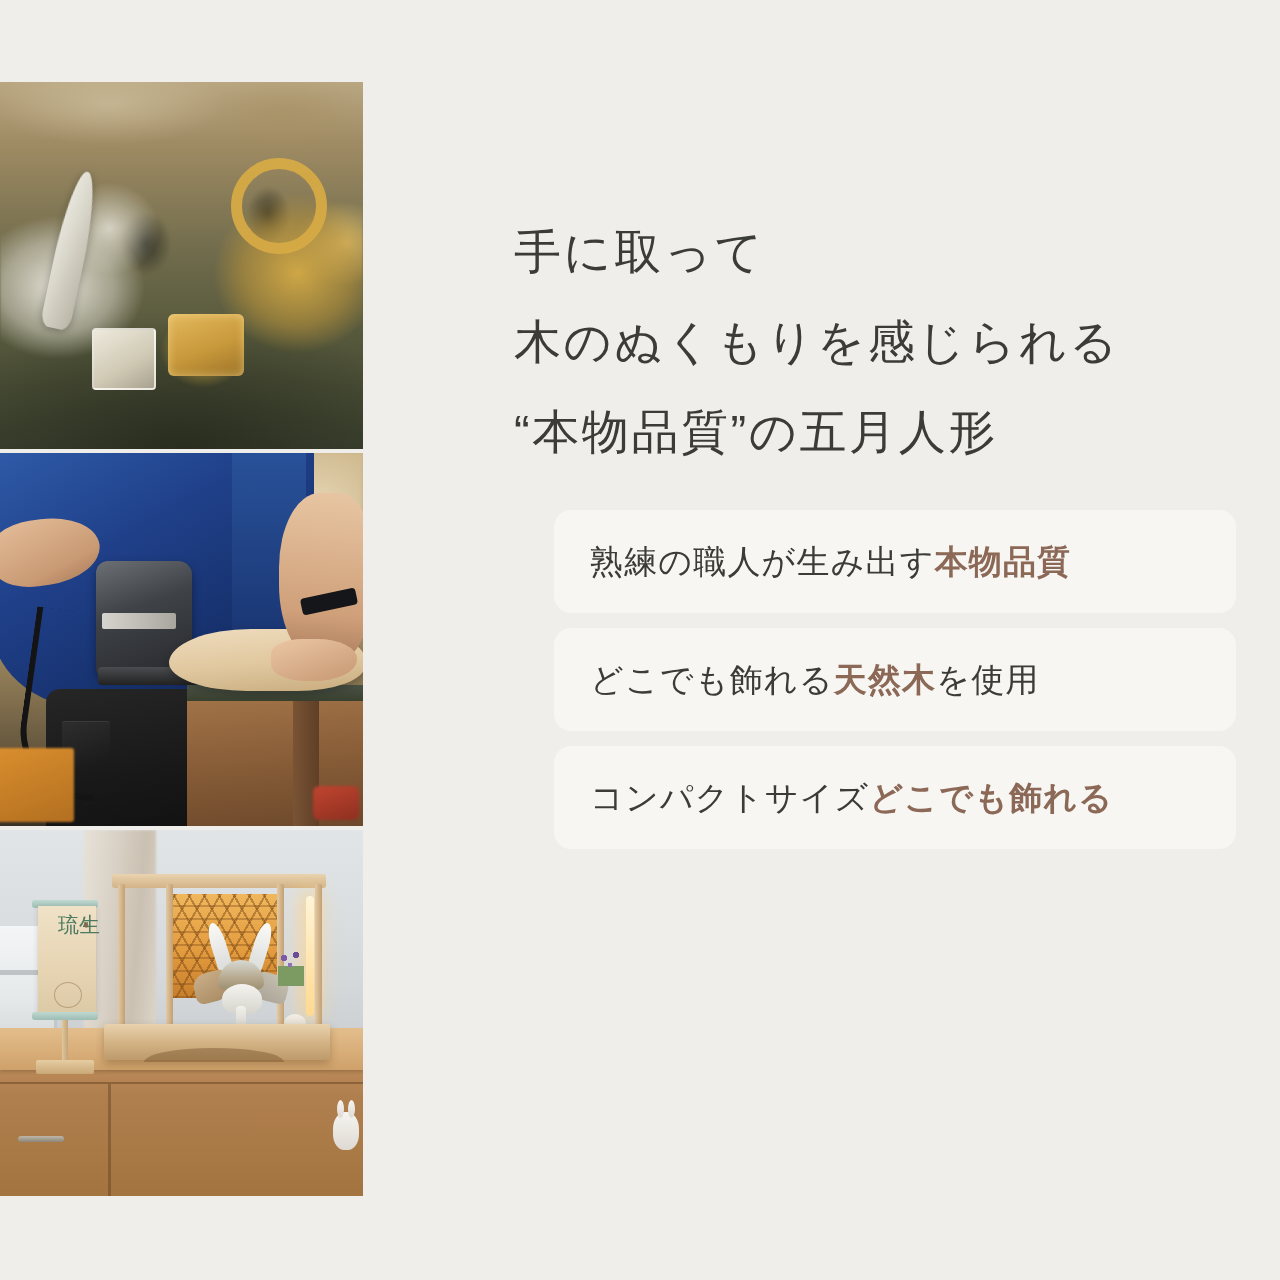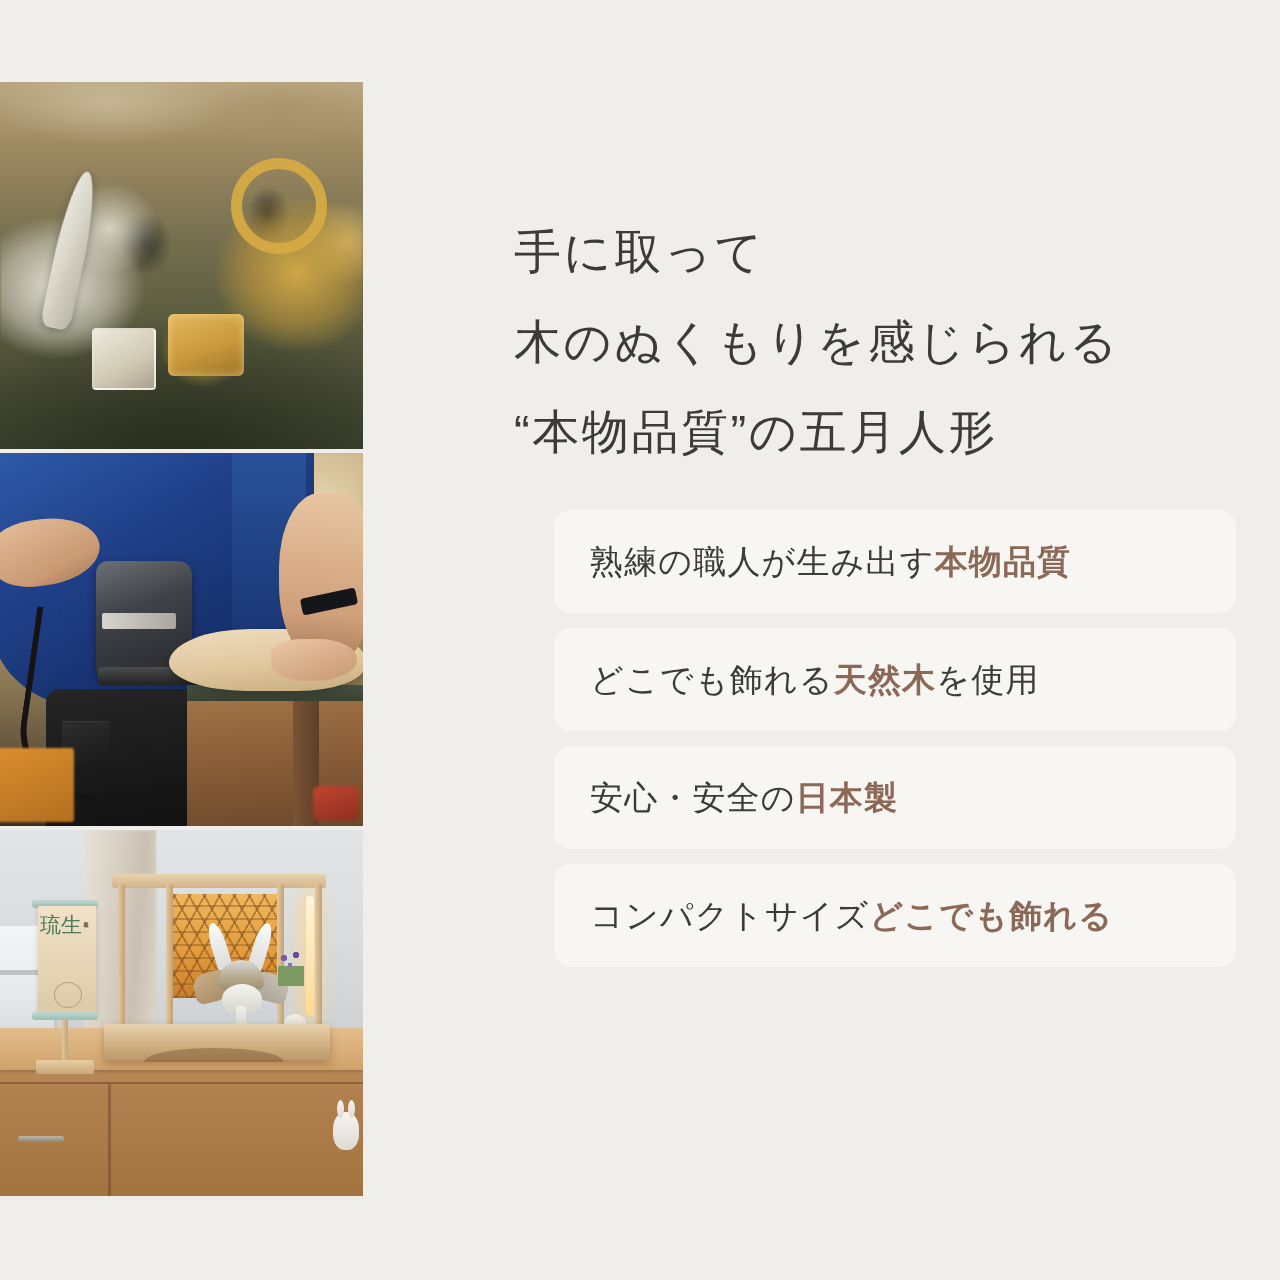--- a/index.html
+++ b/index.html
@@ -479,26 +479,27 @@
   .bar-bot { top: 130px; }
   .banner-cloth {
     position: absolute;
     left: 2px; top: 24px; width: 58px; height: 108px;
     background: linear-gradient(180deg,#F0E2C7 0%, #E6D4B3 60%, #DCC9A6 100%);
     box-shadow: 0 2px 5px rgba(100,70,30,0.22);
   }
   .banner-kanji {
     position: absolute;
     left: 0; top: 6px; width: 46px;
-    text-align: center;
+    text-align: left;
     font-family: "DejaVu Serif", "Liberation Serif", serif;
     font-size: 21px;
     line-height: 26px;
     color: #4B7A60;
     letter-spacing: 0;
+    padding-left: 20px;
   }
   .banner-small {
     position: absolute;
     right: 7px; top: 12px;
     font-family: "DejaVu Serif", serif;
     font-size: 5px;
     line-height: 6px;
     color: #7A6A4E;
     writing-mode: vertical-rl;
   }
@@ -682,21 +683,18 @@
     </h1>
 
     <ul class="feature-list" id="feature-list">
         <li class="feature-item">
           <span class="feature-text"><span>熟練の職人が生み出す</span><span class="accent">本物品質</span><span></span></span>
         </li>
         <li class="feature-item">
           <span class="feature-text"><span>どこでも飾れる</span><span class="accent">天然木</span><span>を使用</span></span>
         </li>
         <li class="feature-item">
-          <span class="feature-text"><span>安心・安全の</span><span class="accent">日本製</span><span></span></span>
-        </li>
-        <li class="feature-item">
           <span class="feature-text"><span>コンパクトサイズ</span><span class="accent">どこでも飾れる</span><span></span></span>
         </li>
       </ul>
 
   </div>
 </div>
 
 </body></html>

